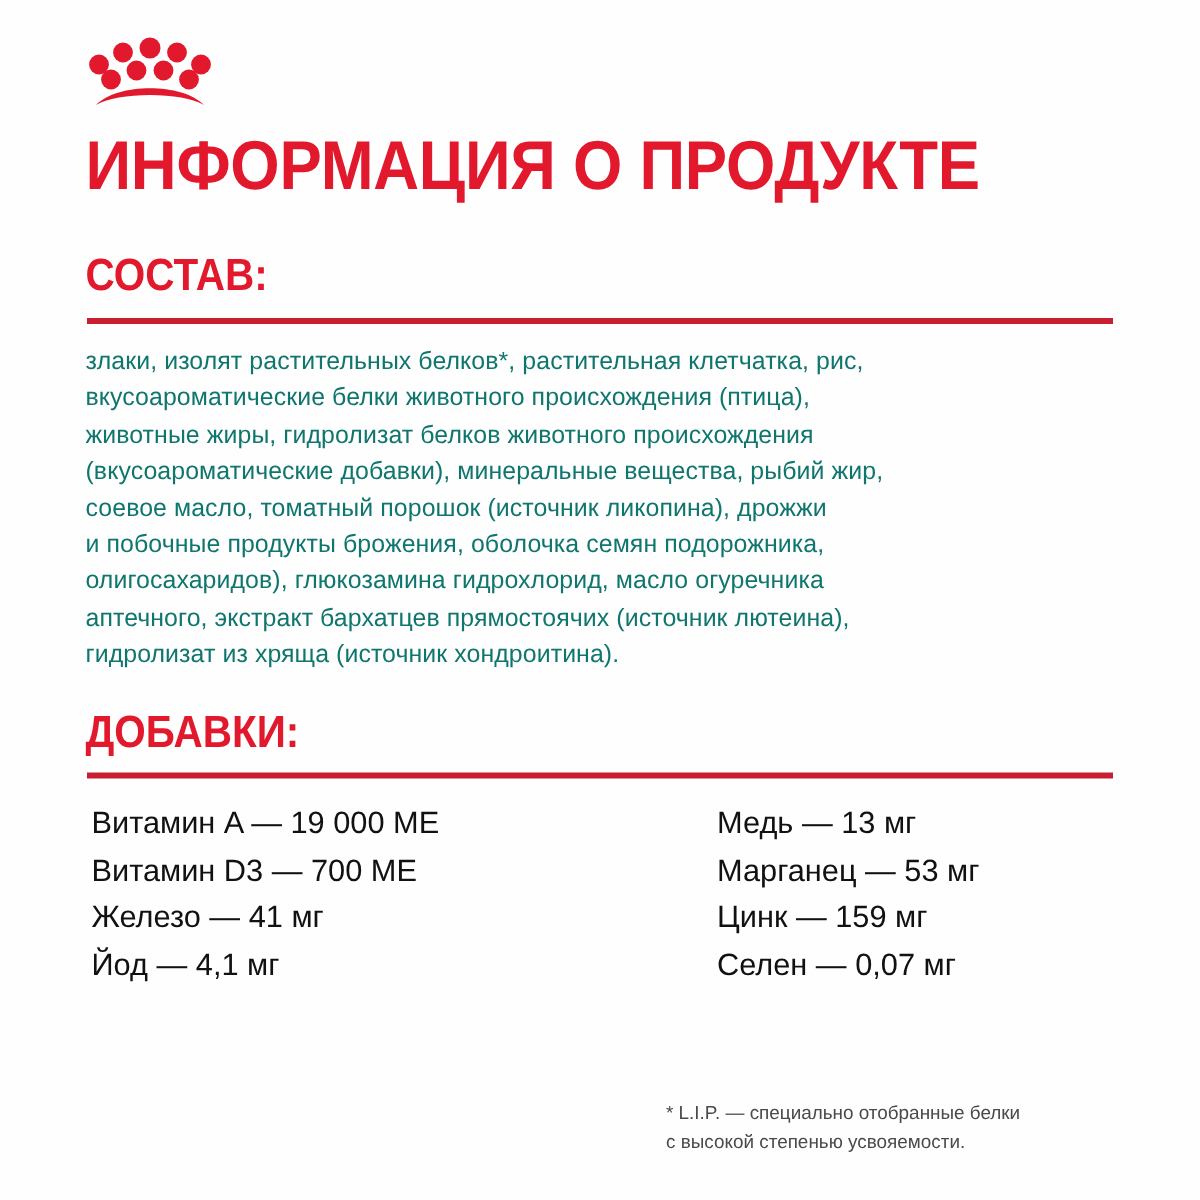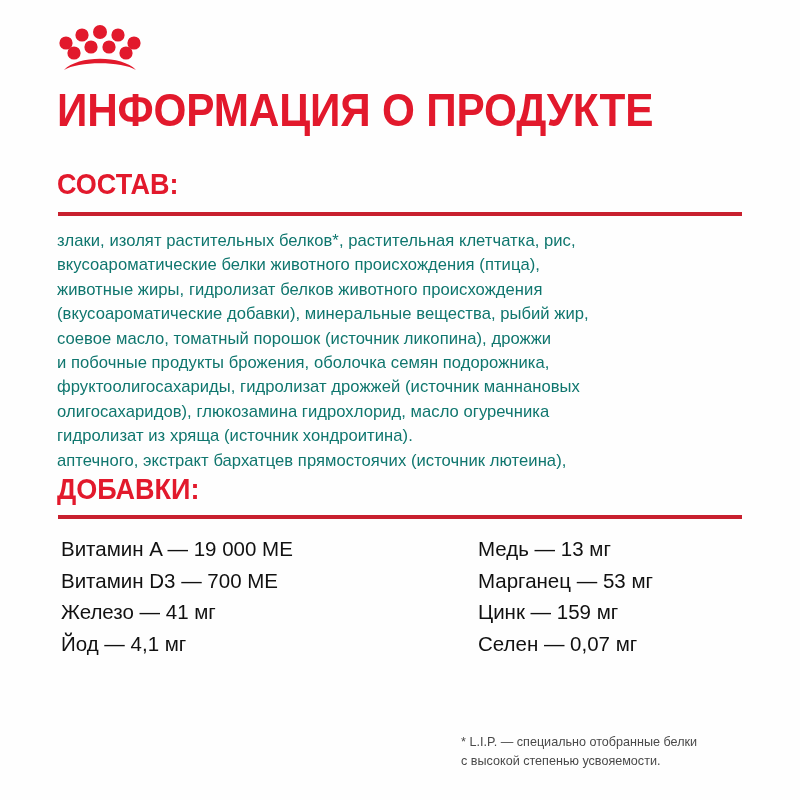--- a/index.html
+++ b/index.html
@@ -101,21 +101,21 @@
     line-height: 31.6px;
     color: #111111;
     white-space: nowrap;
   }
   #add-col-left  { left: 61px; }
   #add-col-right { left: 478px; }
 
   
   .footnote {
     position: absolute;
-    left: 461px;
+    left: 444px;
     top: 733px;
     width: 290px;
     font-size: 12.6px;
     line-height: 18.5px;
     color: #4a4a4a;
   }
   .footnote .line { white-space: nowrap; }
 </style>
 </head>
 <body>
@@ -147,24 +147,23 @@
   <div class="section-head" id="head-sostav">СОСТАВ:</div>
   <div class="rule" id="rule-sostav"></div>
 
   <div class="composition" id="composition-body">
       <div class="line">злаки, изолят растительных белков*, растительная клетчатка, рис,</div>
       <div class="line">вкусоароматические белки животного происхождения (птица),</div>
       <div class="line">животные жиры, гидролизат белков животного происхождения</div>
       <div class="line">(вкусоароматические добавки), минеральные вещества, рыбий жир,</div>
       <div class="line">соевое масло, томатный порошок (источник ликопина), дрожжи</div>
       <div class="line">и побочные продукты брожения, оболочка семян подорожника,</div>
-      <div class="line">фруктоолигосахариды, гидролизат дрожжей (источник маннановых</div>
       <div class="line">олигосахаридов), глюкозамина гидрохлорид, масло огуречника</div>
+      <div class="line">аптечного, экстракт бархатцев прямостоячих (источник лютеина),</div>
       <div class="line">гидролизат из хряща (источник хондроитина).</div>
-      <div class="line">аптечного, экстракт бархатцев прямостоячих (источник лютеина),</div>
     </div>
 
   <div class="section-head" id="head-dobavki">ДОБАВКИ:</div>
   <div class="rule" id="rule-dobavki"></div>
 
   <div class="additives">
     <div class="add-col" id="add-col-left">
         <div class="line">Витамин A — 19 000 МЕ</div>
         <div class="line">Витамин D3 — 700 МЕ</div>
         <div class="line">Железо — 41 мг</div>

